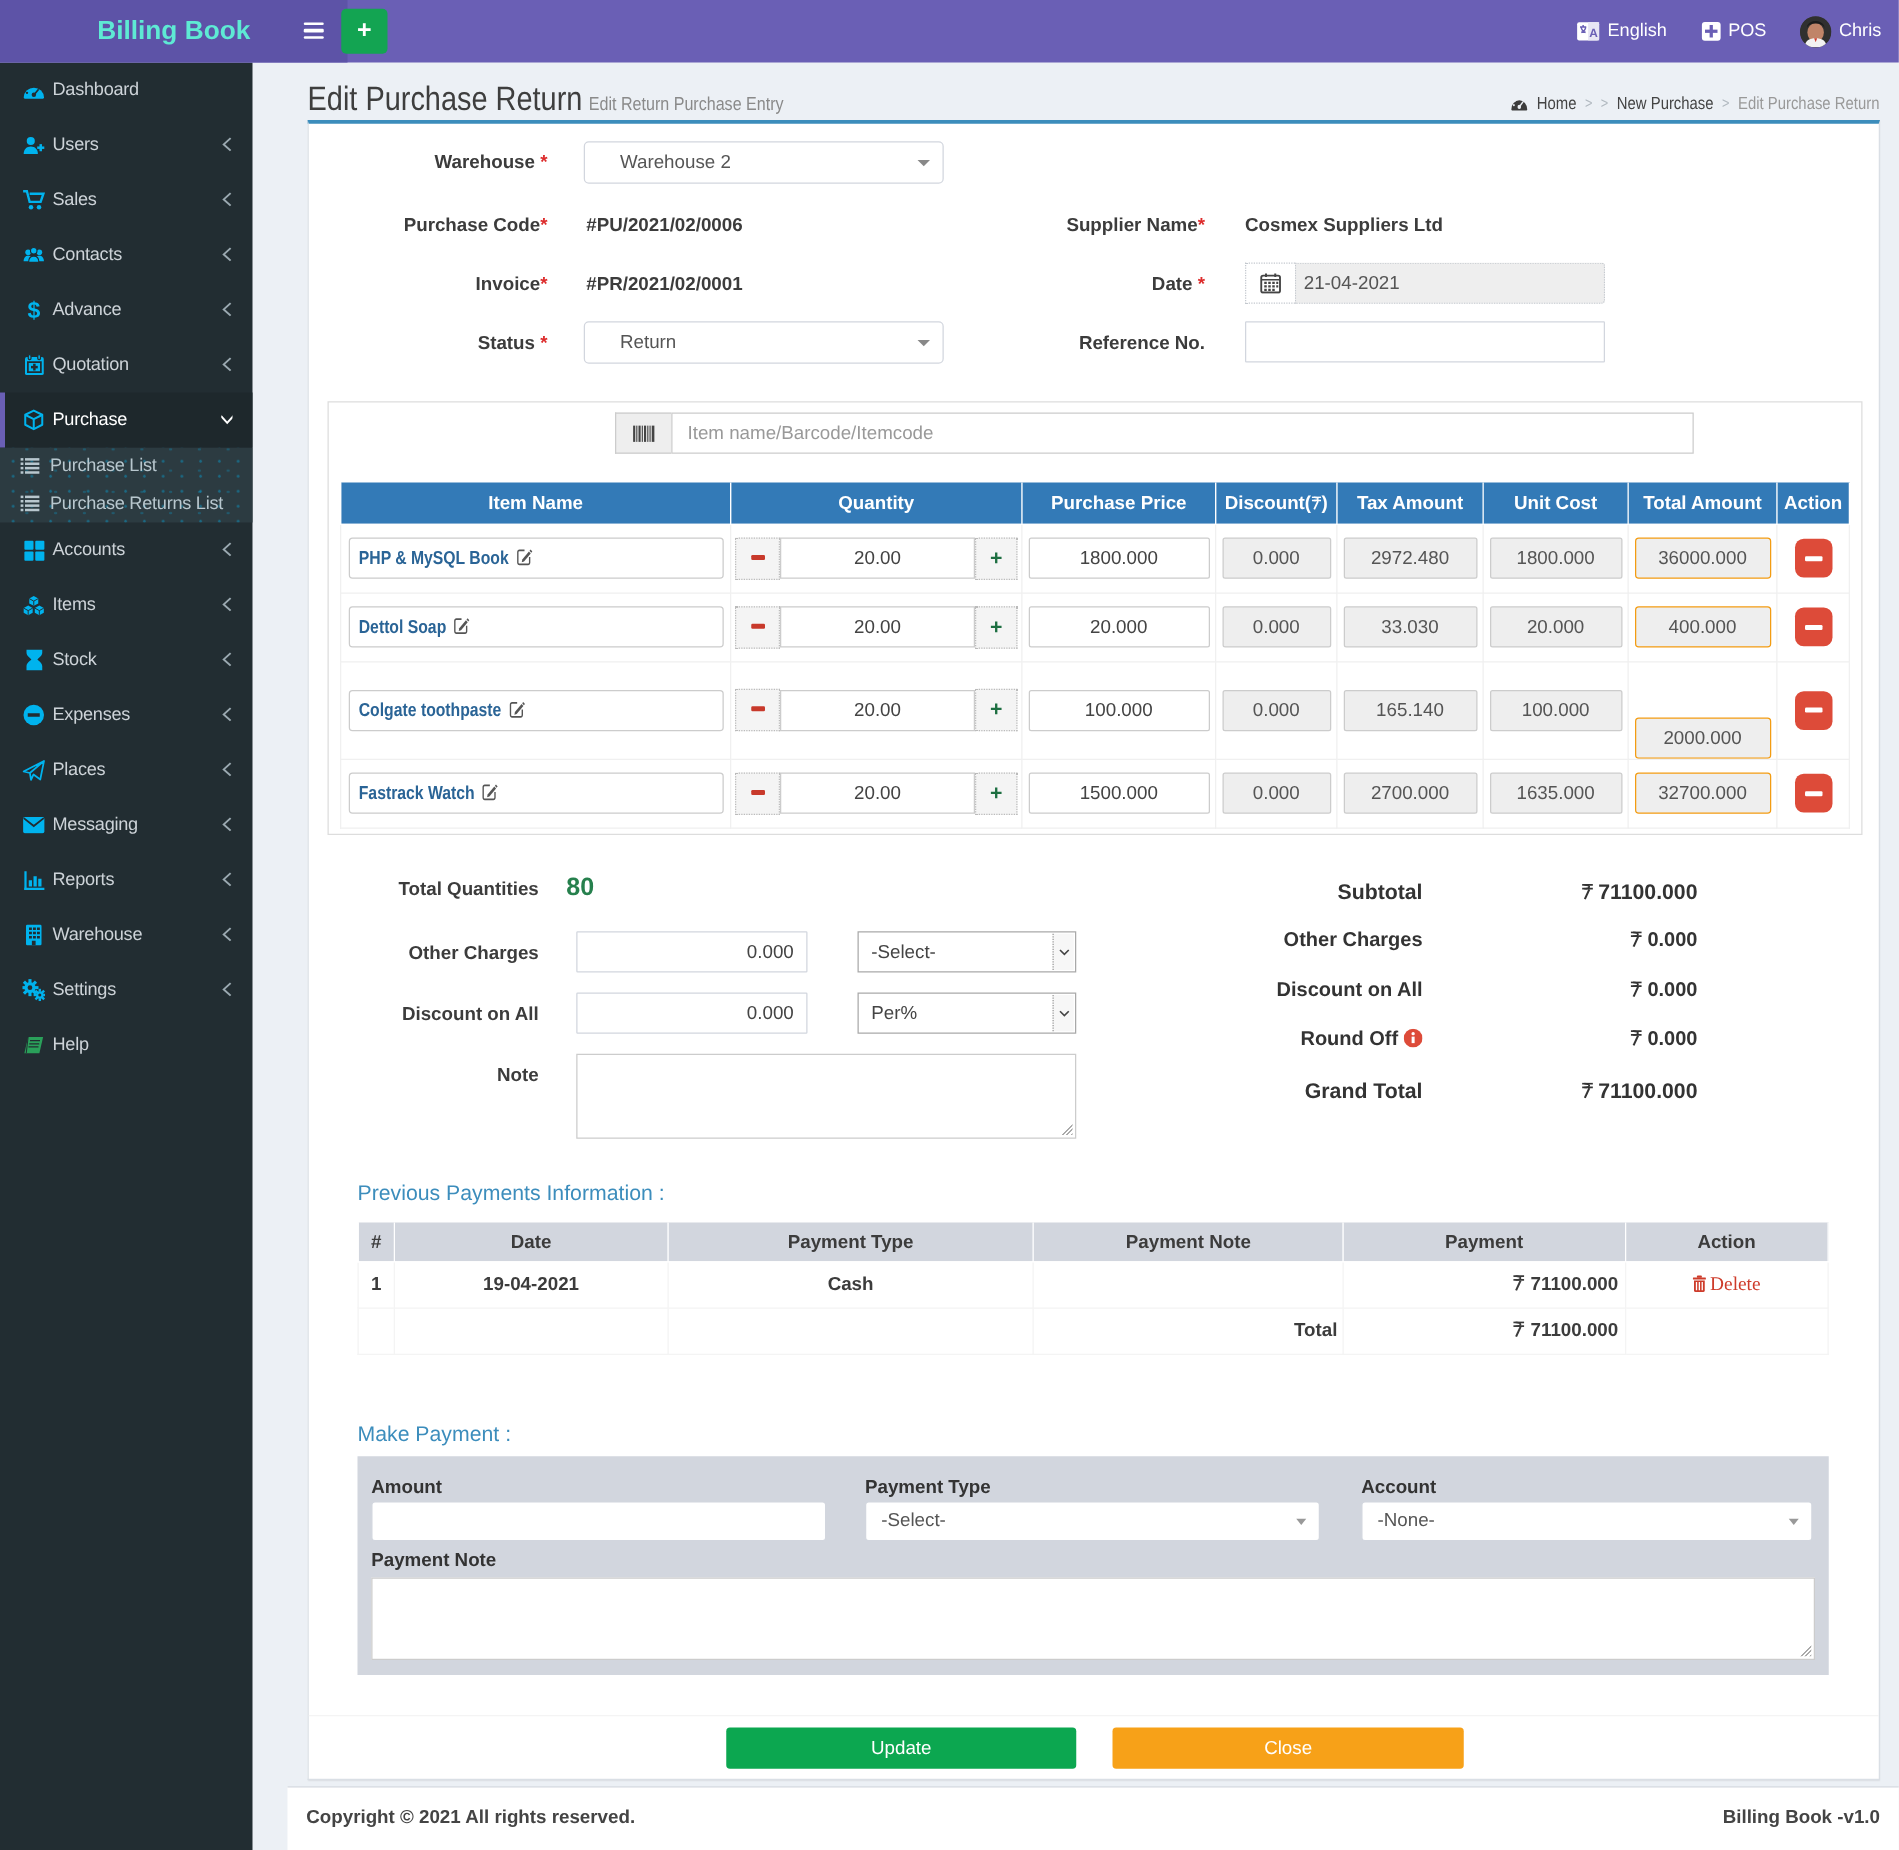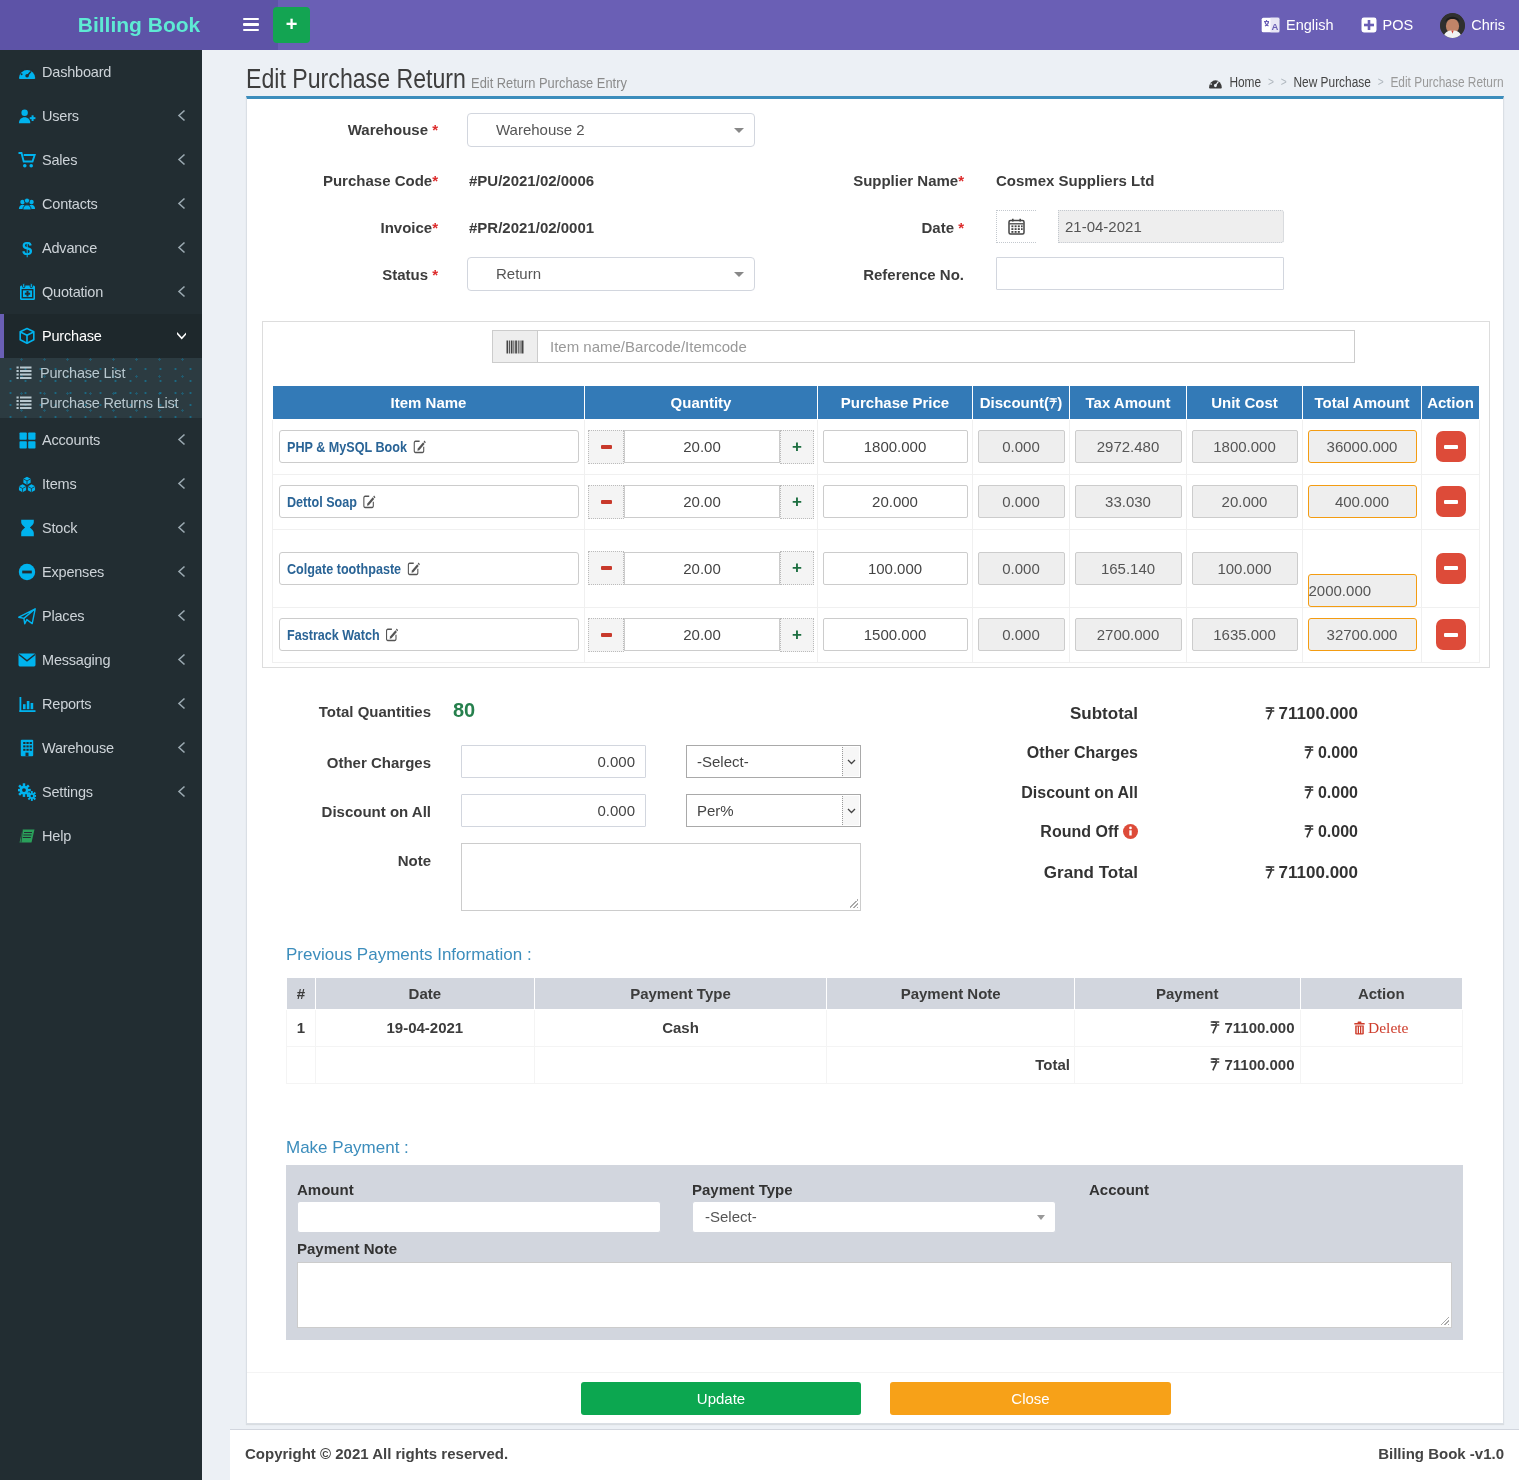--- a/index.html
+++ b/index.html
@@ -49,21 +49,21 @@
 .sel2 { position:absolute; height:34px; background:#fff; border:1px solid #d2d6de; border-radius:4px;
   font-size:15px; color:#555; line-height:32px; padding-left:28px; }
 .sel2 .caret { position:absolute; right:10px; top:14px; width:0; height:0;
   border-left:5px solid transparent; border-right:5px solid transparent; border-top:5px solid #888; }
 .inp { position:absolute; height:33px; background:#fff; border:1px solid #d2d6de; border-radius:1px; }
 
 .dgroup { position:absolute; display:flex; height:33px; }
 .dgroup .addon { width:40px; background:#fff; border:1px dotted #c3c8ce; border-right:none;
   display:flex; align-items:center; justify-content:center; }
 .dgroup .dval { flex:1; background:#eee; border:1px dotted #c3c8ce; font-size:15px; color:#555;
-  line-height:31px; padding-left:6px; border-radius:0 3px 3px 0;margin-left:22px; }
+  line-height:31px; padding-left:6px; border-radius:0 3px 3px 0; }
 
 .ipanel { position:absolute; left:15px; top:222px; width:1228px; height:347px; border:1px solid #ddd; background:#fff;}
 .bargroup { position:absolute; left:229px; top:8px; display:flex; height:33px; width:863px;border-radius:13px;}
 .bargroup .addon { width:45px; background:#eee; border:1px solid #ccc; border-right:none;
   display:flex; align-items:center; justify-content:center;}
 .bargroup input { flex:1; border:1px solid #ccc; font-size:15px; color:#555; padding-left:12px;
   font-family:"Liberation Sans", sans-serif; outline:none;}
 .bargroup input::placeholder { color:#999; }
 .itable { position:absolute; left:9px; top:64px; width:1208px; border-collapse:collapse; }
 .itable th { background:#337ab7; color:#fff; font-size:15px; height:33px; border:1px solid #fff;
@@ -601,21 +601,21 @@
     <td>
                 <div class="cinp gray" style="width:87px; text-align:center;">0.000</div>
               </td>
     <td>
                 <div class="cinp gray" style="width:107px; text-align:center;">165.140</div>
               </td>
     <td>
                 <div class="cinp gray" style="width:106px; text-align:center;">100.000</div>
               </td>
     <td>
-                <div class="cinp gray tot" style="width:109px; text-align:left;margin-top:44px;">2000.000</div>
+                <div class="cinp gray tot" style="width:109px; text-align:center;margin-top:44px;">2000.000</div>
               </td>
     <td>
                 <div class="delbtn">
                   <i></i>
                 </div>
               </td>
   </tr>
             <tr>
     <td>
                 <div class="iname"><span class="it">Fastrack Watch<svg width="17" height="15" viewBox="0 0 16 16" style="vertical-align:-2px; margin-left:6px;">
@@ -786,20 +786,21 @@
         </tbody>
       </table>
 
     <div class="phead" style="left:39px; top:1039px;">Make Payment :</div>
     <div class="mpanel" style="left:39px; top:1066px; width:1177px; height:175px;">
       <div class="mlbl" style="left:11px; top:16px;">Amount</div>
       <div class="minp" style="left:11px; top:36px; width:364px;"></div>
       <div class="mlbl" style="left:406px; top:16px;">Payment Type</div>
       <div class="msel" style="left:406px; top:36px; width:364px;">-Select-<span class="caret"></span></div>
       <div class="mlbl" style="left:803px; top:16px;">Account</div>
+      <div class="msel" style="left:803px; top:36px; width:361px;">-None-<span class="caret"></span></div>
       <div class="mlbl" style="left:11px; top:75px;">Payment Note</div>
       <div class="note" style="left:11px; top:97px; width:1155px; height:66px;">
           <span class="resz"></span>
         </div>
     </div>
 
     <div class="bfsep"></div>
     <div class="btn update">Update</div>
     <div class="btn close">Close</div>
   </div>

